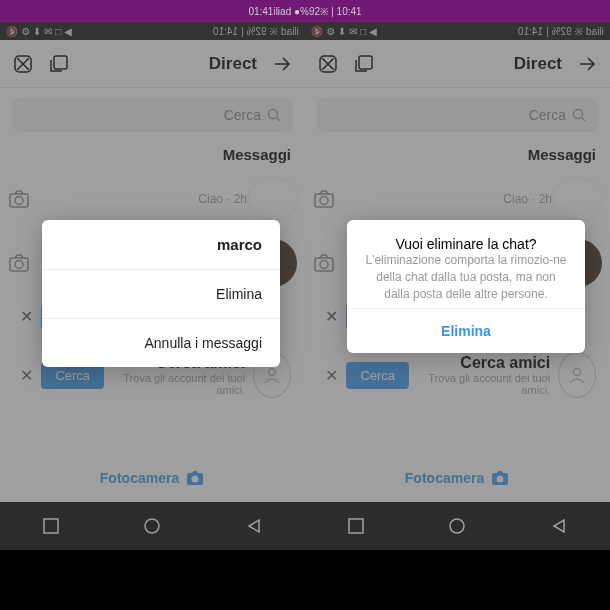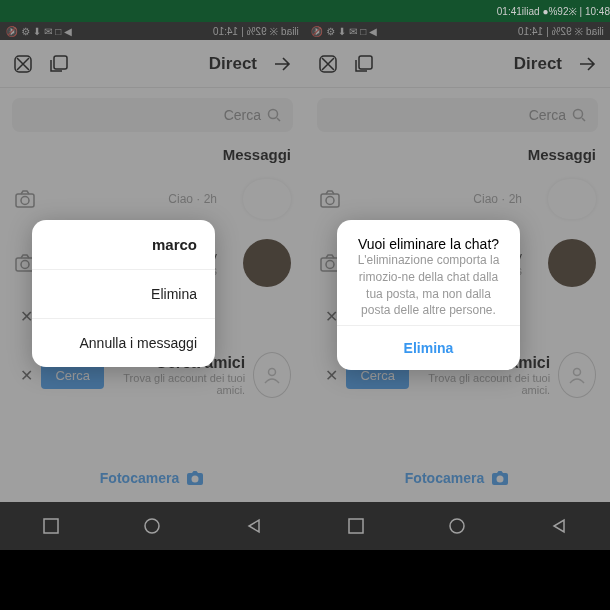--- a/index.html
+++ b/index.html
@@ -1,61 +1,61 @@
 <!DOCTYPE html>
 <html><head>
   <meta charset="utf-8">
   <style>
     * { margin: 0; padding: 0; box-sizing: border-box; font-family: -apple-system, Helvetica, Arial, sans-serif; }
     body { width: 610px; height: 610px; background: #1a1a1a; overflow: hidden; }
-    .top-bar { height: 22px; background: #14532d; display: flex; align-items: center; justify-content: flex-end; padding: 0 0; color: #ccc; font-size: 10px; }
+    .top-bar { height: 22px; background: #701a75; display: flex; align-items: center; justify-content: center; padding: 0 20px; color: #ccc; font-size: 10px; }
     .top-bar .right { display: flex; gap: 3px; align-items: center; }
     .phones { display: flex; width: 100%; height: 528px; background: #aaa; }
     .phone { width: 305px; height: 528px; background: #fff; position: relative; }
     .overlay { position: absolute; inset: 0; background: rgba(80,80,80,0.55); z-index: 5; }
     .status { height: 18px; background: #111; color: #ddd; display: flex; justify-content: space-between; align-items: center; font-size: 10px; padding: 0 6px; }
     .status .icons { display: flex; gap: 3px; align-items: center; transform: scaleX(-1);}
     .header { height: 48px; display: flex; align-items: center; gap: 14px; padding: 0 12px; border-bottom: 1px solid #e5e5e5; justify-content: flex-end; }
     .header svg { flex-shrink: 0; }
     .title { font-size: 17px; font-weight: 600; }
     .search-box { margin: 10px 12px; height: 34px; background: #f1f1f1; border-radius: 8px; display: flex; align-items: center; justify-content: flex-end; padding: 0 12px; gap: 6px; color: #888; font-size: 14px; }
     .section-label { text-align: right; padding: 4px 14px 10px; font-weight: 600; font-size: 15px; }
-    .row { display: flex; align-items: center; gap: 26px; padding: 6px 14px; }
+    .row { display: flex; align-items: center; gap: 2px; padding: 6px 8px; }
     .row .avatar { width: 48px; height: 48px; border-radius: 50%; background: #ccc; flex-shrink: 0; order: 3; }
     .row .avatar.white { background: #fff; box-shadow: 0 0 4px rgba(0,0,0,0.1); height: 40px; width:48px; border-radius: 50% / 55%;}
     .row .info { flex: 1; text-align: right; font-size: 13px; order: 2;}
     .row .info .name { color: #222; }
     .row .info .sub { color: #999; font-size: 12px; }
     .row .cam { order: 1; }
     .bold-row { font-weight:700; color:#000;}
     .pill-btn { background: #3897f0; color:#fff; padding: 6px 14px; border-radius: 4px; font-size: 13px; display:inline-block;}
     .pill-x { font-size: 16px; color:#555; margin-left: 6px;}
     .bottom-cam { position: absolute; bottom: 48px; width:100%; display:flex; align-items:center; justify-content:center; gap:6px; color:#3897f0; font-weight:600; font-size:14px; padding: 14px 4px;}
     .nav { position: absolute; bottom: 0; width: 100%; height: 48px; background: #000; display: flex; align-items:center; justify-content: space-around; }
     .nav svg { display:block; }
     
-    .dialog { position: absolute; z-index: 10; left: 32px; width: 183px; background: #fff; border-radius: 14px; box-shadow: 0 4px 24px rgba(0,0,0,0.25); overflow:hidden; }
+    .dialog { position: absolute; z-index: 10; left: 42px; width: 238px; background: #fff; border-radius: 6px; box-shadow: 0 4px 24px rgba(0,0,0,0.25); overflow:hidden; }
     .dialog .item { padding: 16px 18px; font-size: 14px; color: #222; text-align: right; border-top: 1px solid #eee; }
     .dialog .item:first-child { border-top: none; }
     .dialog .item.bold { font-weight: 700; font-size: 15px; }
     .dialog.d1 { top: 198px; }
     .dialog.d2 { top: 198px; }
     .dialog .head { padding: 16px 18px 6px; text-align:center; }
     .dialog .head .ttl { font-weight:400; font-size:14px; }
     .dialog .head .desc { color:#999; font-size:12px; margin-top:0; line-height:1.4; text-align: center;}
     .dialog .btn { padding: 14px; text-align:center; font-size:14px; border-top:1px solid #eee;}
     .dialog .btn.primary { color:#3897f0; font-weight:700; }
     .bottom-black { height: 60px; background:#000; }
   </style>
 </head>
 <body>
 
 <div class="top-bar">
   <span>01:41</span>
-  <span class="right">iliad ●%92※ | 10:48</span>
+  <span class="right">iliad ●%92※ | 10:41</span>
 </div>
 
 <div class="phones">
 
   <div class="phone">
     <div class="overlay"></div>
 
     <div class="status">
       <span class="icons">▶ □ ✉ ⬇ ⚙ 🔇</span>
       <span class="icons"><span>iliad</span> ※<span>92%</span> | <span>14:10</span></span>

